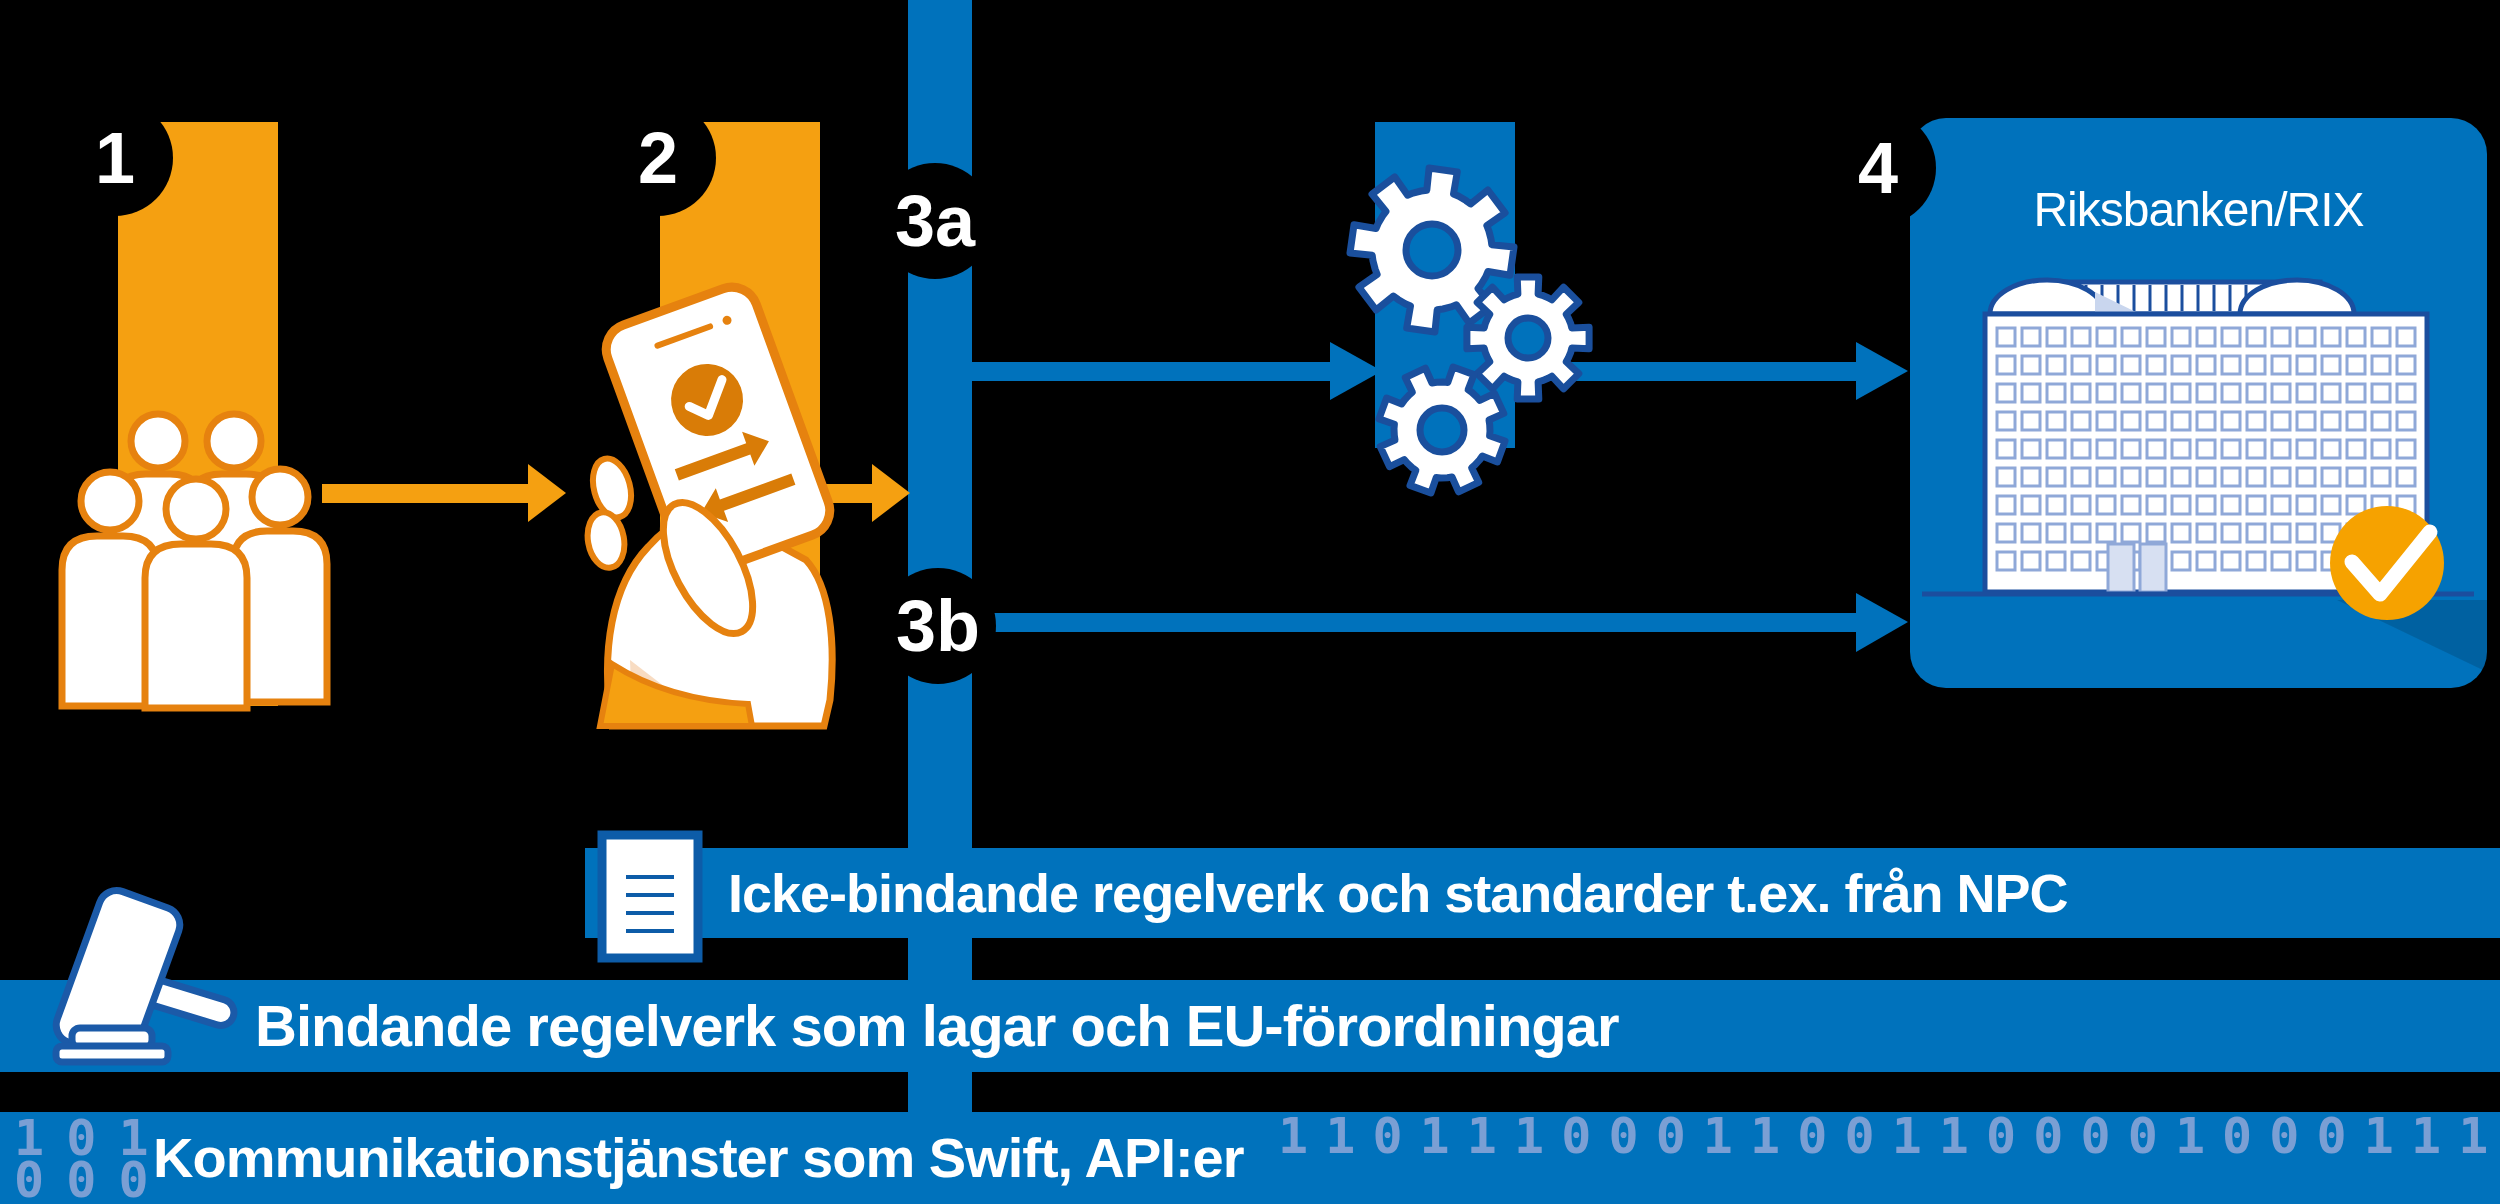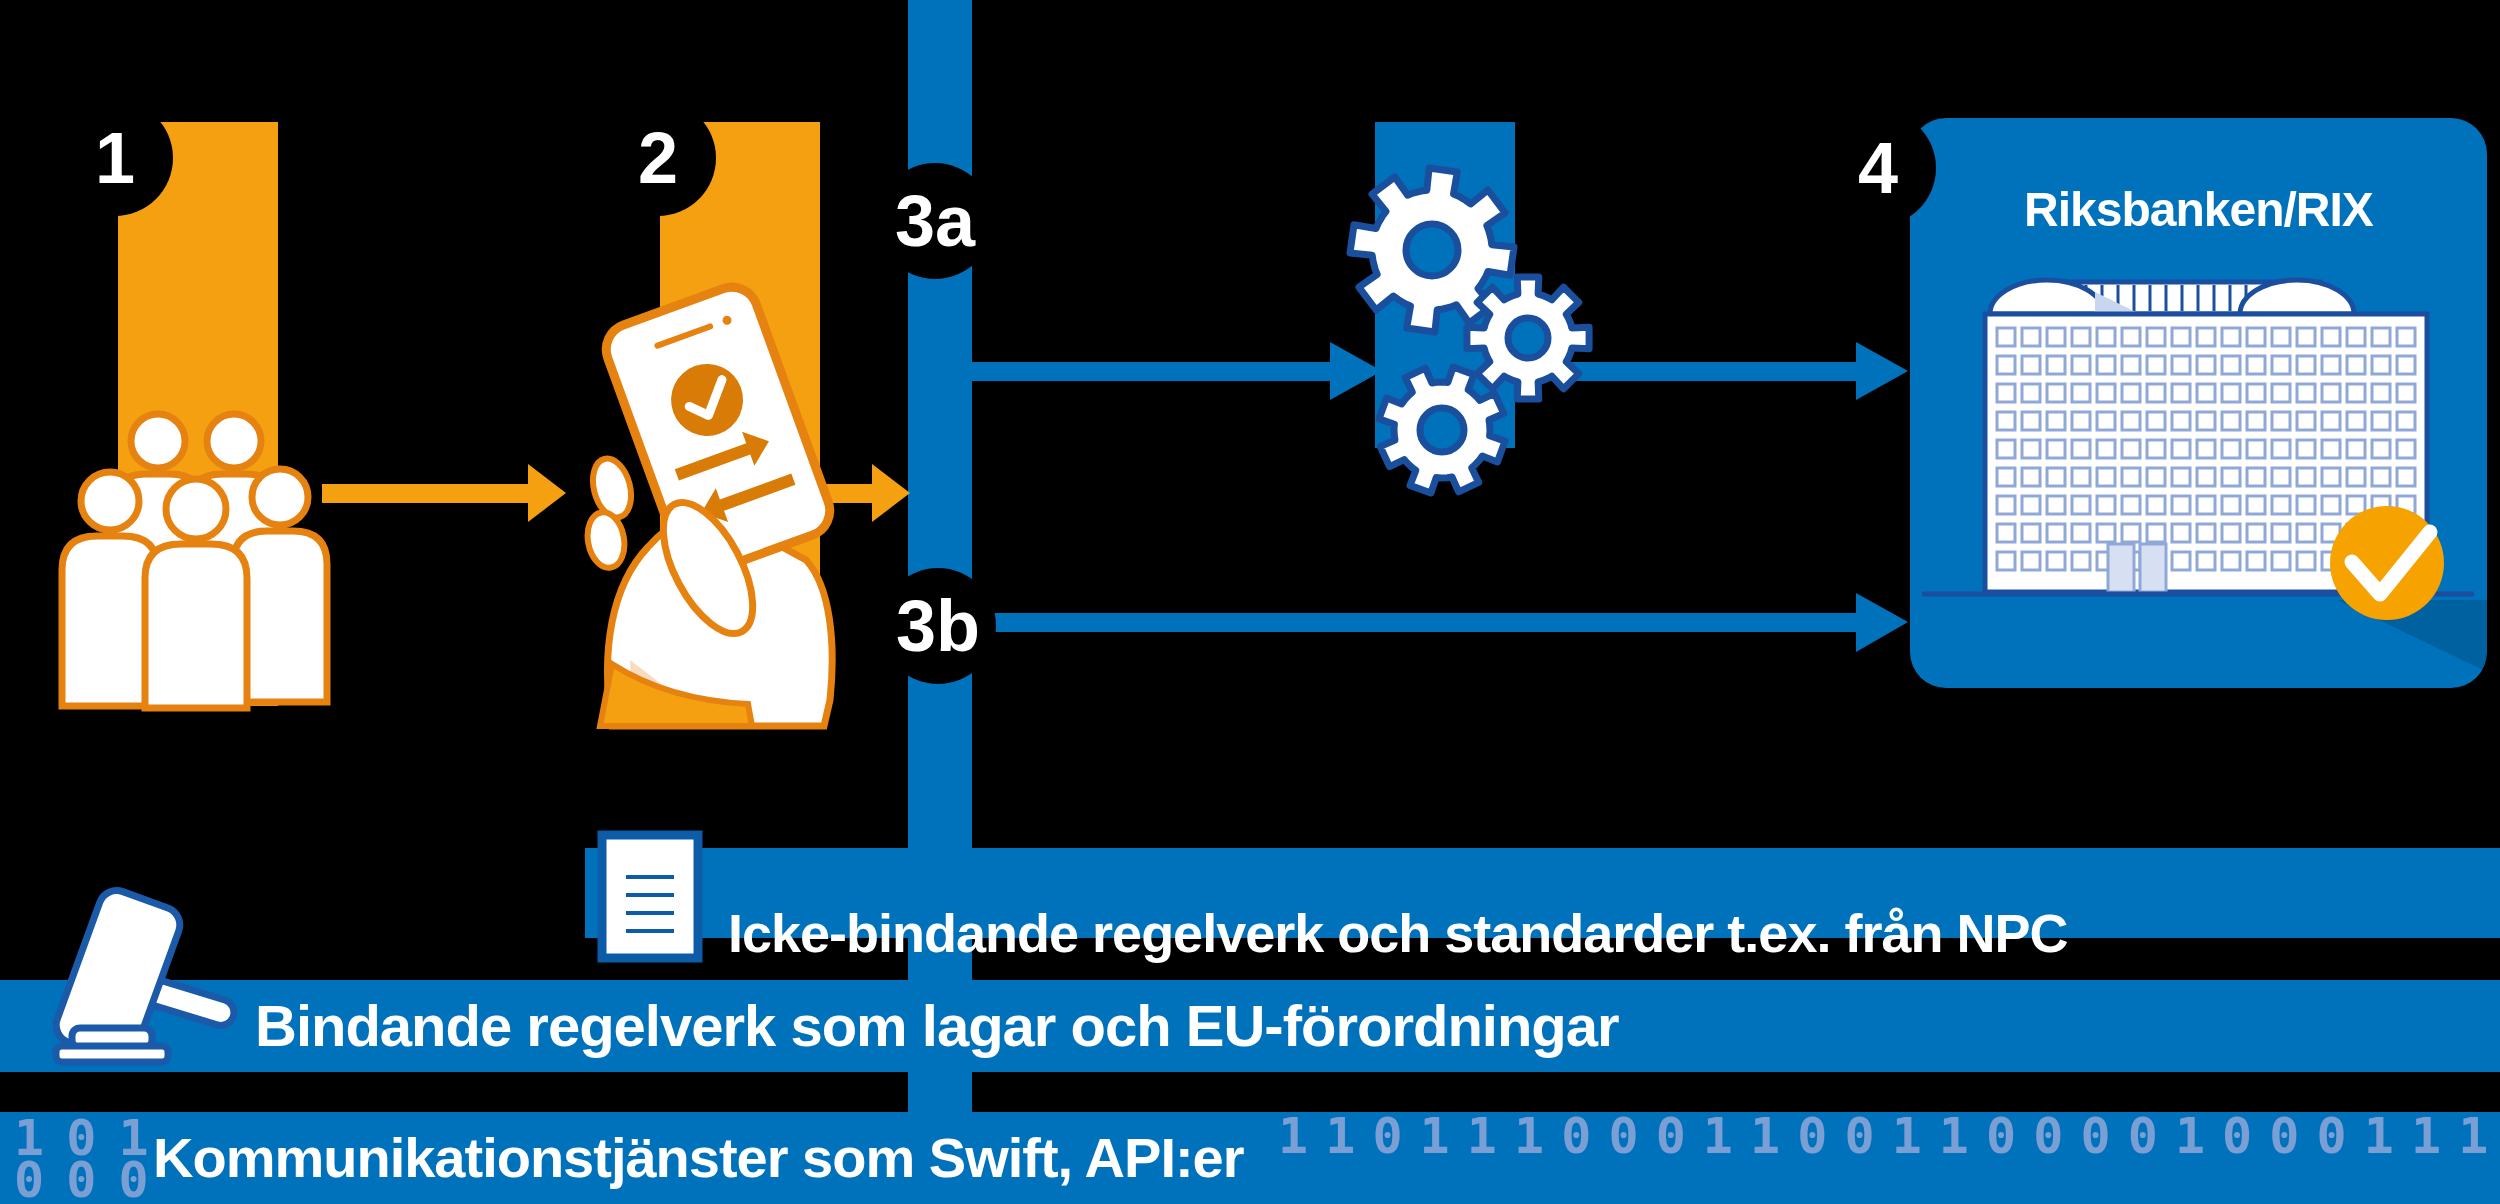--- a/index.html
+++ b/index.html
@@ -15,25 +15,25 @@
   
   .obar{top:122px;width:160px;height:584px;background:#F5A011;}
   #obar1{left:118px;}
   #obar2{left:660px;}
   
   .badge{width:116px;height:116px;border-radius:50%;background:#000;color:#fff;
          display:flex;align-items:center;justify-content:center;
          font-weight:bold;font-size:72px;line-height:1;}
   
   .bar-text{color:#fff;font-weight:bold;white-space:nowrap;letter-spacing:-1px;}
-  #txt-npc{left:728px;top:888px;height:74px;line-height:90px;font-size:54px;text-align:right;}
+  #txt-npc{left:728px;top:848px;height:74px;line-height:90px;font-size:54px;text-align:right;}
   #txt-law{left:255px;top:980px;height:84px;line-height:92px;font-size:58px;}
   #txt-comm{left:153px;top:1112px;height:120px;line-height:92px;font-size:56px;}
   #txt-rix{left:1910px;top:182px;width:577px;text-align:center;font-size:48px;
-           color:#fff;font-weight:bold;letter-spacing:-1px;white-space:nowrap;}
+           color:#fff;font-weight:normal;letter-spacing:-1px;white-space:nowrap;}
   
   .bin{color:#7A9FD4;font-family:"DejaVu Sans Mono",monospace;font-weight:bold;
        white-space:nowrap;line-height:44px;font-size:50px;}
   #bin-l1{left:14px;top:1116px;letter-spacing:-4px;}
   #bin-l2{left:14px;top:1158px;letter-spacing:-4px;}
   #bin-r1{left:1278px;top:1114px;letter-spacing:-6.5px;}
   #bin-r2{left:1278px;top:1156px;letter-spacing:-7.5px;}
   svg{display:block;}
 </style>
 </head>

